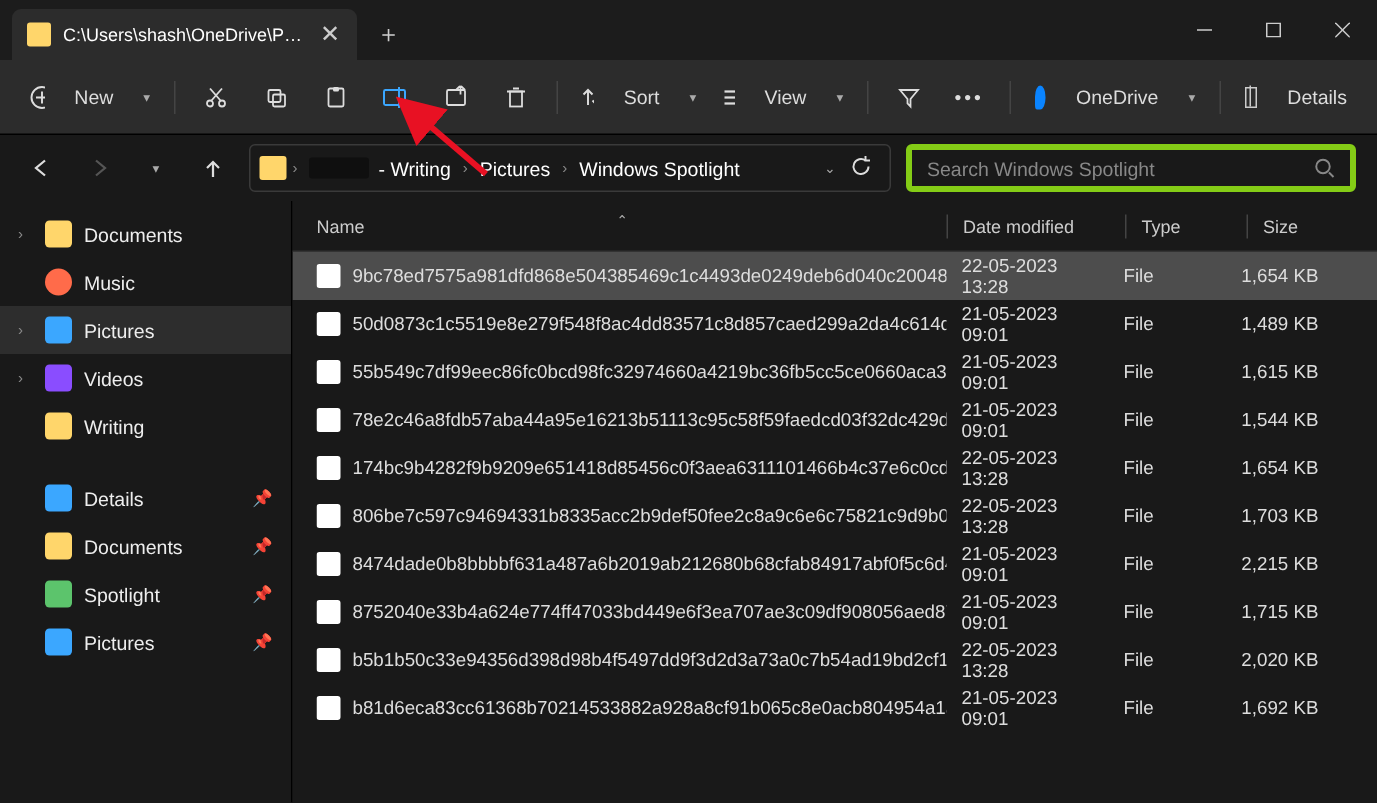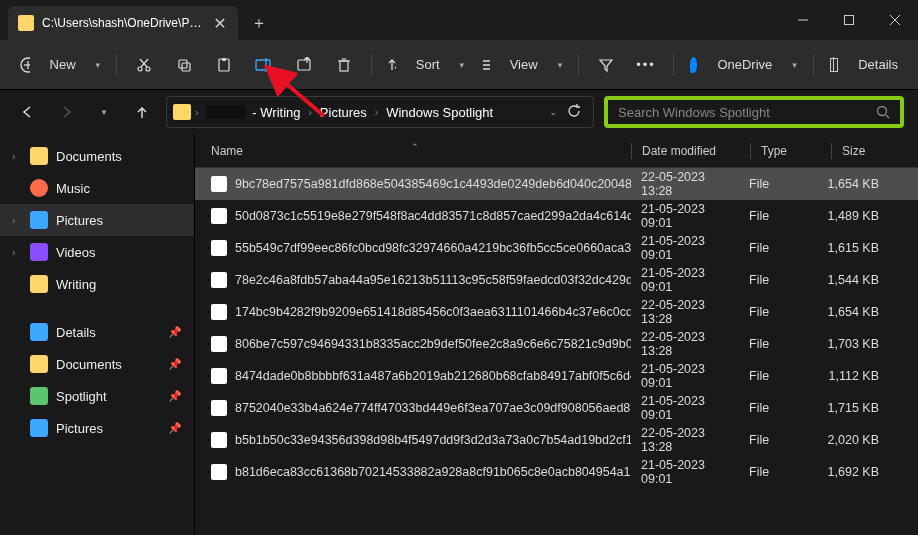--- a/index.html
+++ b/index.html
@@ -348,21 +348,21 @@
           <div class="col-type" style="padding-left:10px;">File</div>
           <div class="col-size" style="text-align:right;">1,703 KB</div>
         </div>
         <div class="filerow">
           <div class="col-name">
             <span class="file-ico"></span>
             <span>8474dade0b8bbbbf631a487a6b2019ab212680b68cfab84917abf0f5c6d4db3d</span>
           </div>
           <div class="col-date" style="padding-left:10px;">21-05-2023 09:01</div>
           <div class="col-type" style="padding-left:10px;">File</div>
-          <div class="col-size" style="text-align:right;">1,112 KB</div>
+          <div class="col-size" style="text-align:right;">2,215 KB</div>
         </div>
         <div class="filerow">
           <div class="col-name">
             <span class="file-ico"></span>
             <span>8752040e33b4a624e774ff47033bd449e6f3ea707ae3c09df908056aed87062c</span>
           </div>
           <div class="col-date" style="padding-left:10px;">21-05-2023 09:01</div>
           <div class="col-type" style="padding-left:10px;">File</div>
           <div class="col-size" style="text-align:right;">1,715 KB</div>
         </div>

